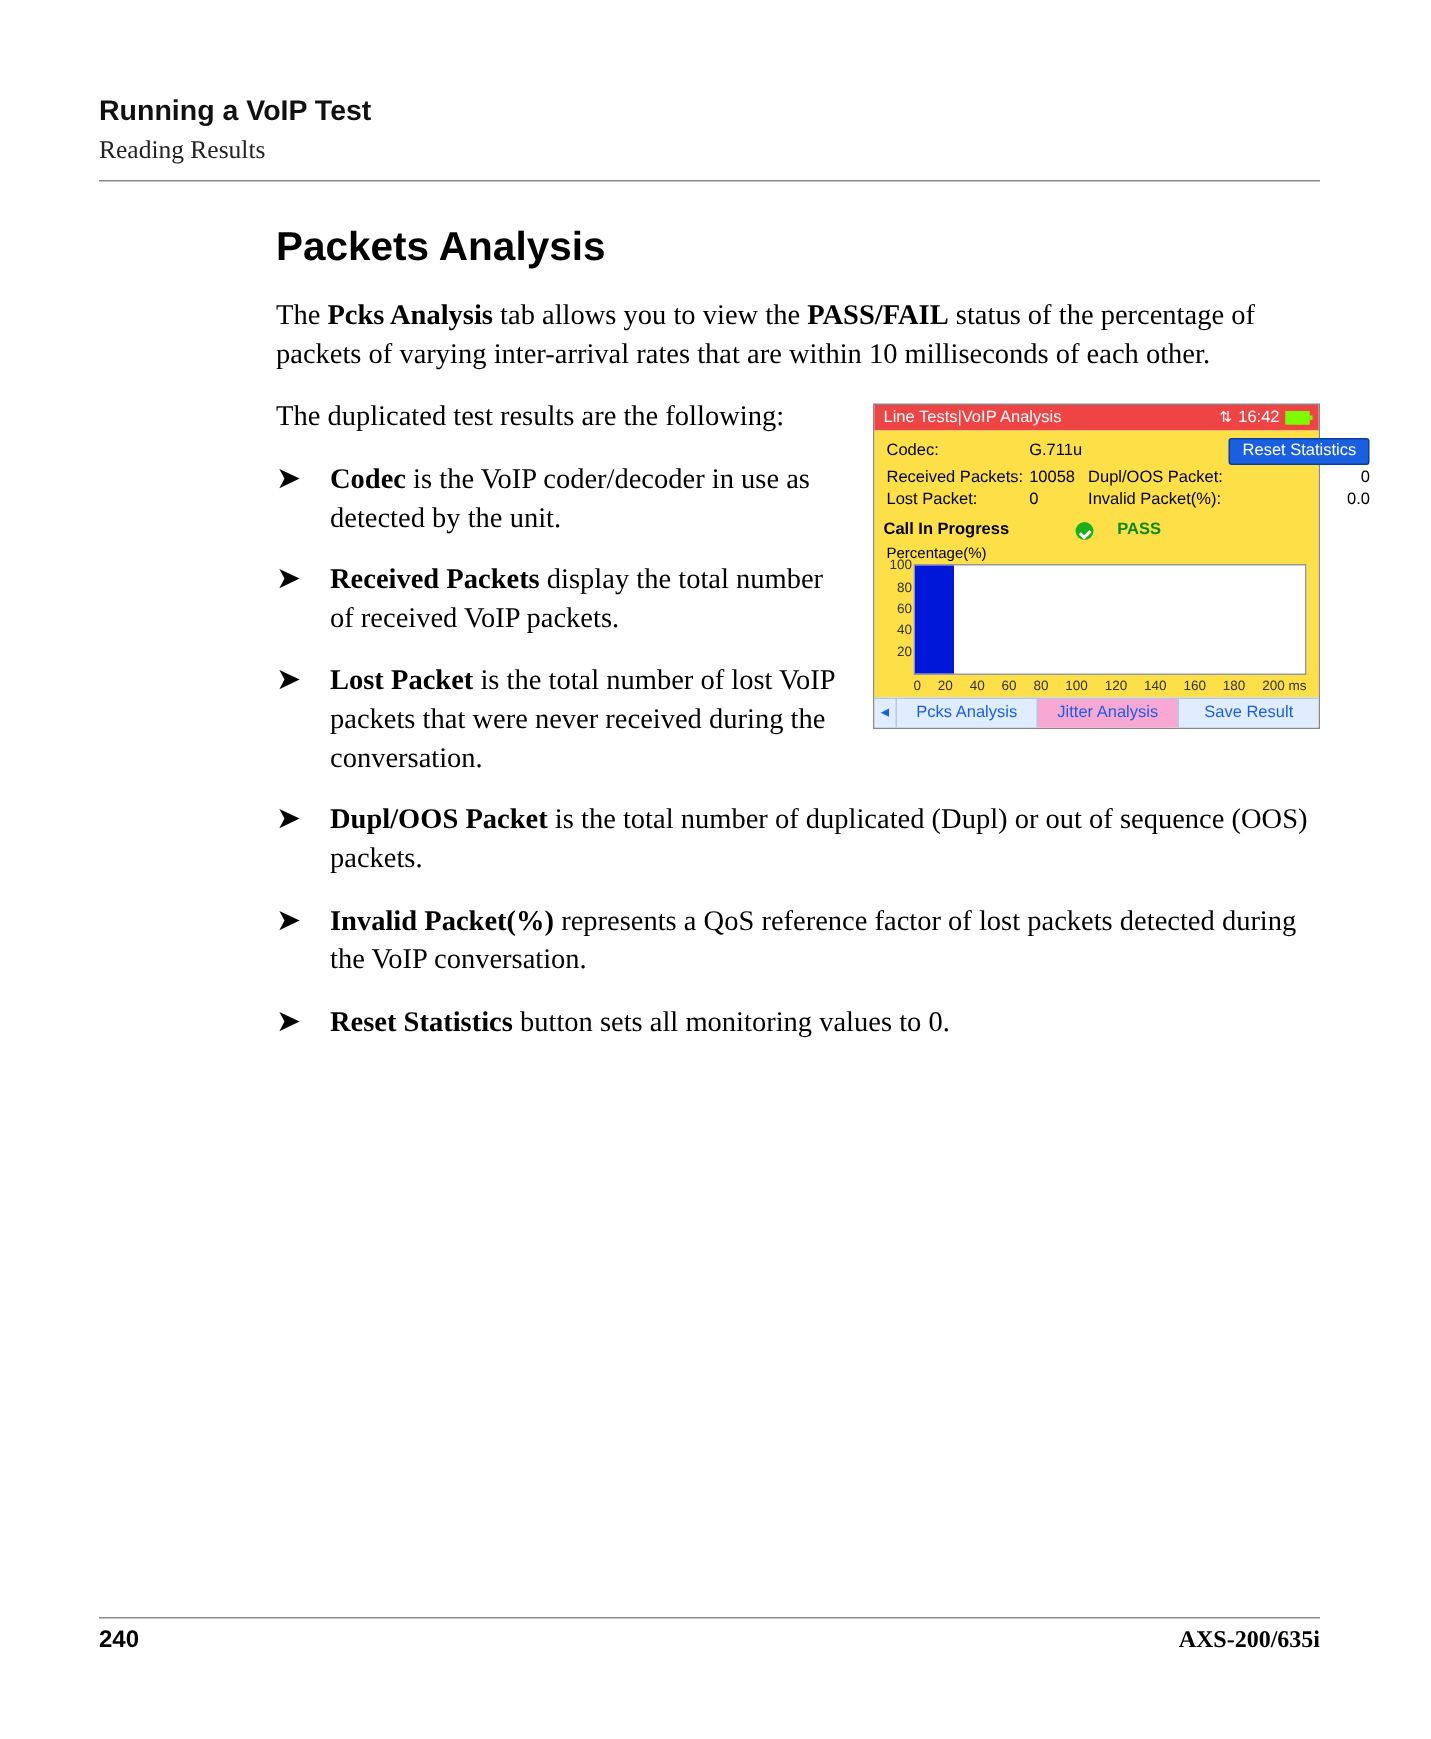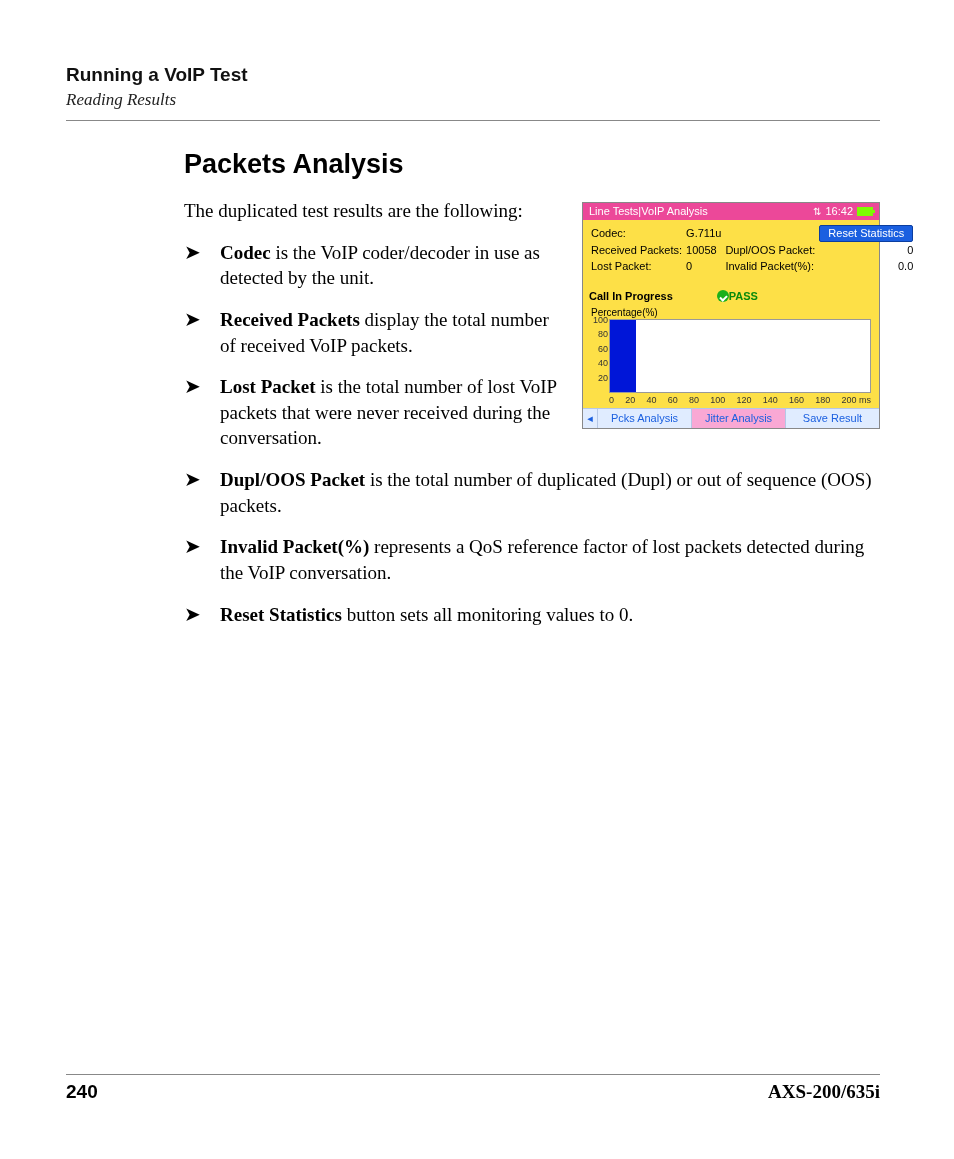--- a/index.html
+++ b/index.html
@@ -17,21 +17,20 @@
     padding: 64px 74px 4px 66px;
   }
   .running-head {
     font-family: "Segoe UI Semibold", "Arial", sans-serif;
     font-weight: 700;
     font-size: 19px;
     color: #111;
     margin: 0;
   }
   .running-sub {
-    font-style: italic;
     font-family: "Georgia", serif;
     font-size: 17px;
     margin: 4px 0 10px 0;
     color: #222;
   }
   .hr {
     border: none;
     border-top: 1px solid #888;
     margin: 0 0 28px 0;
   }
@@ -79,21 +78,21 @@
   
   .device {
     width: 296px;
     font-family: "Tahoma", "Arial", sans-serif;
     font-size: 11px;
     line-height: 1.2;
     color: #000;
     border: 1px solid #888;
   }
   .device .titlebar {
-    background: #ec4899;
+    background: #ef4444;
     color: #fff;
     display: flex;
     align-items: center;
     padding: 2px 6px;
     font-size: 11px;
   }
   .device .titlebar .ttl { flex: 1; }
   .device .titlebar .clock { margin-right: 4px; }
   .device .titlebar .batt {
     display: inline-block;
@@ -134,32 +133,32 @@
     color: #fff;
     border: 1px solid #0b3ea0;
     border-radius: 2px;
     padding: 1px 8px;
     font-size: 11px;
     display: inline-block;
     text-align: center;
     min-width: 76px;
   }
   .device .call-row {
-    margin-top: 16px;
+    margin-top: 6px;
     display: flex;
     align-items: center;
     font-weight: 700;
     font-size: 11px;
   }
   .device .call-row .lbl { flex: 0 0 45%; }
   .device .call-row .pass {
     color: #0a8a0a;
     display: flex;
     align-items: center;
-    gap: 0;
+    gap: 16px;
   }
   .device .pass-ico {
     width: 12px; height: 12px;
     border-radius: 50%;
     background: #1bb01b;
     position: relative;
     display: inline-block;
   }
   .device .pass-ico::after {
     content: "";
@@ -243,21 +242,21 @@
     bottom: 56px;
   }
   .page-footer .hr2 {
     border: none;
     border-top: 1px solid #888;
     margin: 0 0 6px 0;
   }
   .page-footer .row {
     display: flex;
     justify-content: space-between;
-    font-size: 19px;
+    font-size: 16px;
   }
   .page-footer .pn {
     font-family: "Segoe UI Semibold","Arial",sans-serif;
     font-weight: 700;
   }
   .page-footer .model {
     font-family: "Georgia", serif;
     font-weight: bold;
   }
 </style>
@@ -265,20 +264,23 @@
 <body>
 
 <div class="page">
   <div class="running-head">Running a VoIP Test</div>
   <div class="running-sub">Reading Results</div>
   <hr class="hr">
 
   <div class="content">
     <div class="heading">Packets Analysis</div>
 
+    <p class="body-p">
+      <span>The </span><span class="bold">Pcks Analysis</span><span> tab allows you to view the </span><span class="bold">PASS/FAIL</span><span> status of the percentage of packets of varying inter-arrival rates that are within 10 milliseconds of each other.</span>
+    </p>
 
     <div class="float-fig">
       <div class="device">
         <div class="titlebar">
           <span class="ttl">Line Tests|VoIP Analysis</span>
           <span class="ant">⇅</span>
           <span class="clock">16:42</span>
           <span class="batt"></span>
         </div>
         <div class="panel">

